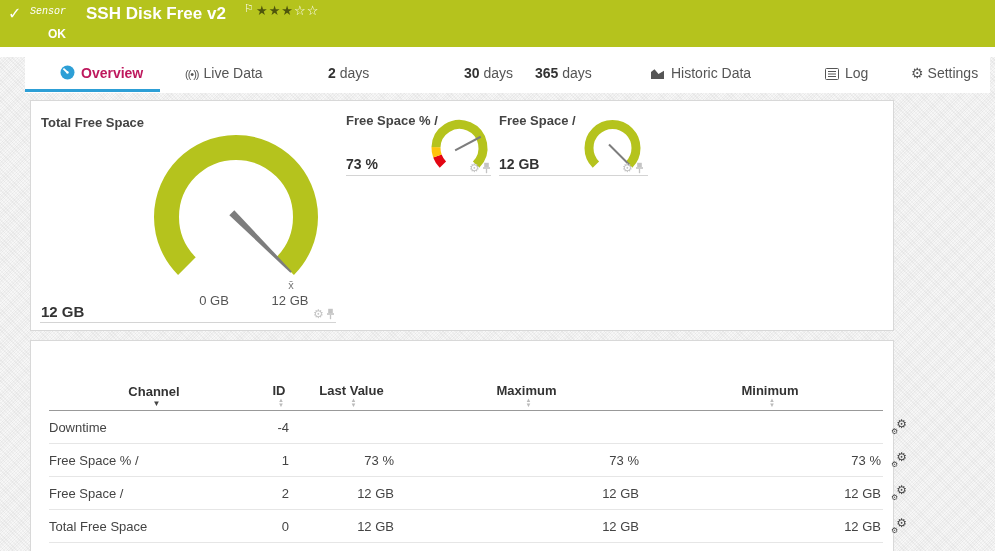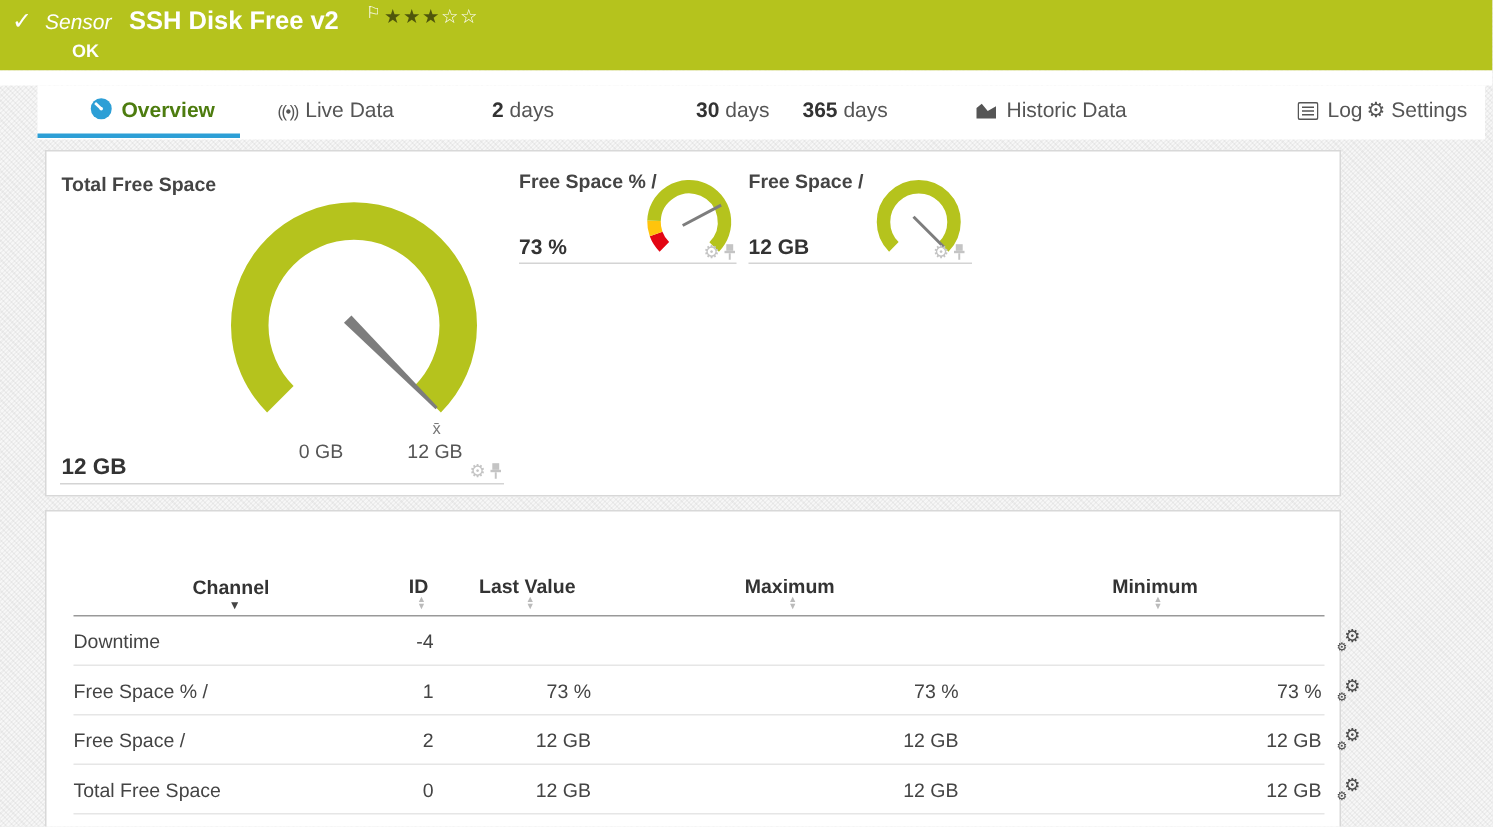--- a/index.html
+++ b/index.html
@@ -9,40 +9,40 @@
     background-color:#eeeeee;
     background-image:
       repeating-linear-gradient(45deg, rgba(0,0,0,0.035) 0 1px, transparent 1px 3px),
       repeating-linear-gradient(-45deg, rgba(255,255,255,0.5) 0 1px, transparent 1px 2px);
     position:relative;
     color:#444;
   }
   
   .topbar { position:absolute; left:0; top:0; width:995px; height:47px; background:#b5c31d; color:#fff; }
   .topbar .check { position:absolute; left:8px; top:4px; font-size:16px; font-weight:bold; }
-  .topbar .sensor-kind { position:absolute; left:30px; top:6px; font-size:14px; font-style:italic; }
+  .topbar .sensor-kind { position:absolute; left:30px; top:6px; font-size:10px; font-style:italic;font-family:Liberation Mono, monospace; }
   .topbar .sensor-name { position:absolute; left:86px; top:4px; font-size:17px; font-weight:bold; }
   .topbar .flag { position:absolute; left:244px; top:2px; font-size:11px; }
   .topbar .stars { position:absolute; left:256px; top:3px; font-size:13px; letter-spacing:1px; }
   .topbar .stars .f { color:rgba(40,45,5,0.72); }
   .topbar .stars .e { color:#ffffff; }
   .topbar .status-ok { position:absolute; left:48px; top:27px; font-size:12px; font-weight:bold;text-align:center; }
   .whitestrip { position:absolute; left:0; top:47px; width:995px; height:10px; background:#ffffff; }
 
   
   .tabbar { position:absolute; left:25px; top:57px; width:965px; height:36px; background:#fff; font-size:14px; color:#555; }
   .tabbar .tab { position:absolute; top:8px; white-space:nowrap; cursor:pointer; }
   .tabbar .tab .num { font-weight:bold; color:#333; }
-  .tab-overview { left:35px; font-weight:bold; color:#4d7c0f; }
+  .tab-overview { left:35px; font-weight:bold; color:#be185d; }
   .tab-live { left:160px; }
   .tab-2d { left:303px; }
   .tab-30d { left:403px;margin-left:36px; }
   .tab-365d { left:510px; }
   .tab-historic { left:625px; }
-  .tab-log { left:792px;padding-left:48px; }
+  .tab-log { left:752px;padding-left:48px; }
   .tab-settings { left:886px; }
   .active-underline { position:absolute; left:0; top:32px; width:135px; height:3px; background:#2d9fd6; }
   .tab .ticon { display:inline-block; vertical-align:-2px; margin-right:6px; }
   .live-glyph { font-size:11px; color:#555; letter-spacing:-1px; margin-right:5px; }
   .gear-glyph { font-size:14px; color:#555; margin-right:4px; }
 
   
   .panel { position:absolute; left:30px; width:864px; background:#fff; border:1px solid #d8d8d8; }
   .panel1 { top:100px; height:231px; }
   .panel2 { top:340px; height:230px; }

